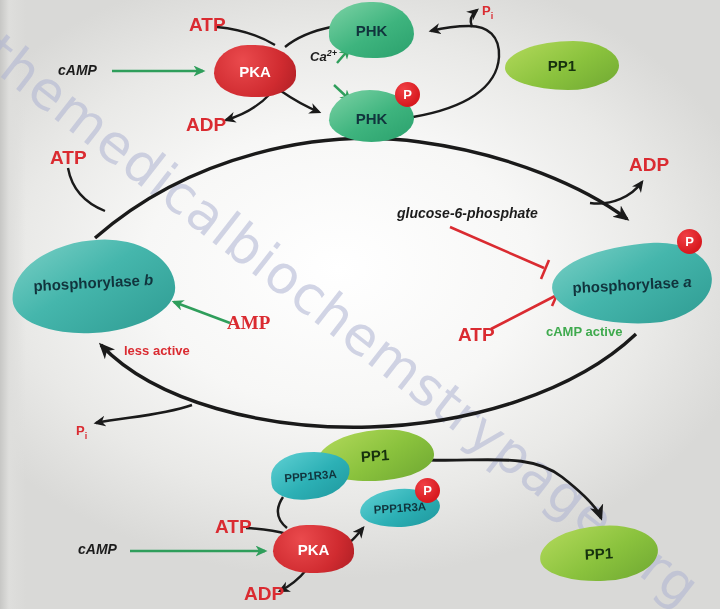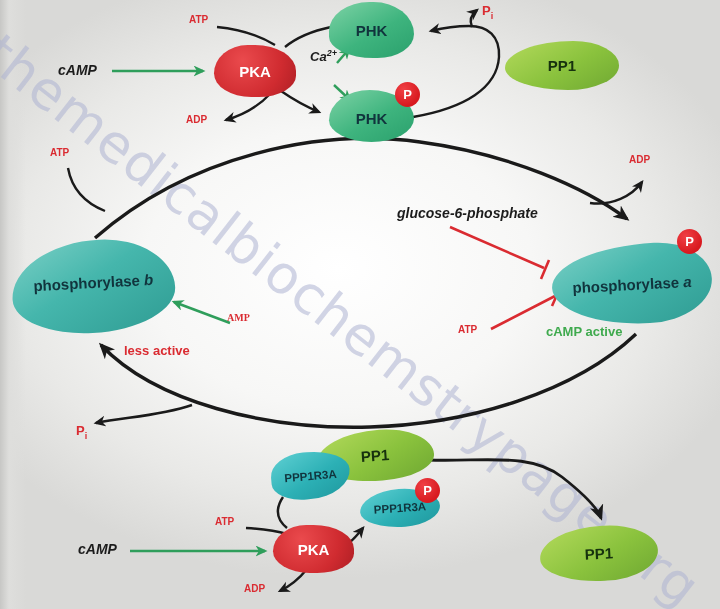--- a/index.html
+++ b/index.html
@@ -21,21 +21,21 @@
     position:absolute;z-index:2;display:flex;align-items:center;justify-content:center;
     font-weight:bold;color:#11343d;text-align:center;
   }
   .teal{background:linear-gradient(150deg,#7bd0c6 0%,#45b6ac 45%,#2f9c93 100%);}
   .cyan{background:linear-gradient(150deg,#5fd0d3 0%,#2cb0b5 55%,#1f989e 100%);}
   .grn{background:linear-gradient(150deg,#7ed3a6 0%,#3eb47e 55%,#2aa06c 100%);}
   .olv{background:linear-gradient(150deg,#b4da5c 0%,#8ac23d 55%,#6fa832 100%);}
   .red{background:radial-gradient(circle at 35% 30%,#ea4a4d 0%,#d02b30 60%,#ad1e24 100%);color:#ffffff;}
   .lbl{position:absolute;z-index:3;font-weight:bold;white-space:nowrap;}
   .blk{color:#1c1c1c;font-size:14px;font-style:italic;}
-  .rd{color:#da2b31;font-size:10px;}
+  .rd{color:#da2b31;font-size:19px;}
   .grntxt{color:#3faa4e;font-size:13px;}
   .pbadge{
     position:absolute;z-index:4;width:25px;height:25px;border-radius:50%;
     background:radial-gradient(circle at 35% 30%,#f04045,#d8191f 70%);
     color:#fff;font-weight:bold;font-size:13px;
     display:flex;align-items:center;justify-content:center;
   }
   sup{font-size:9px;} sub{font-size:9px;}
 </style>
 </head>

